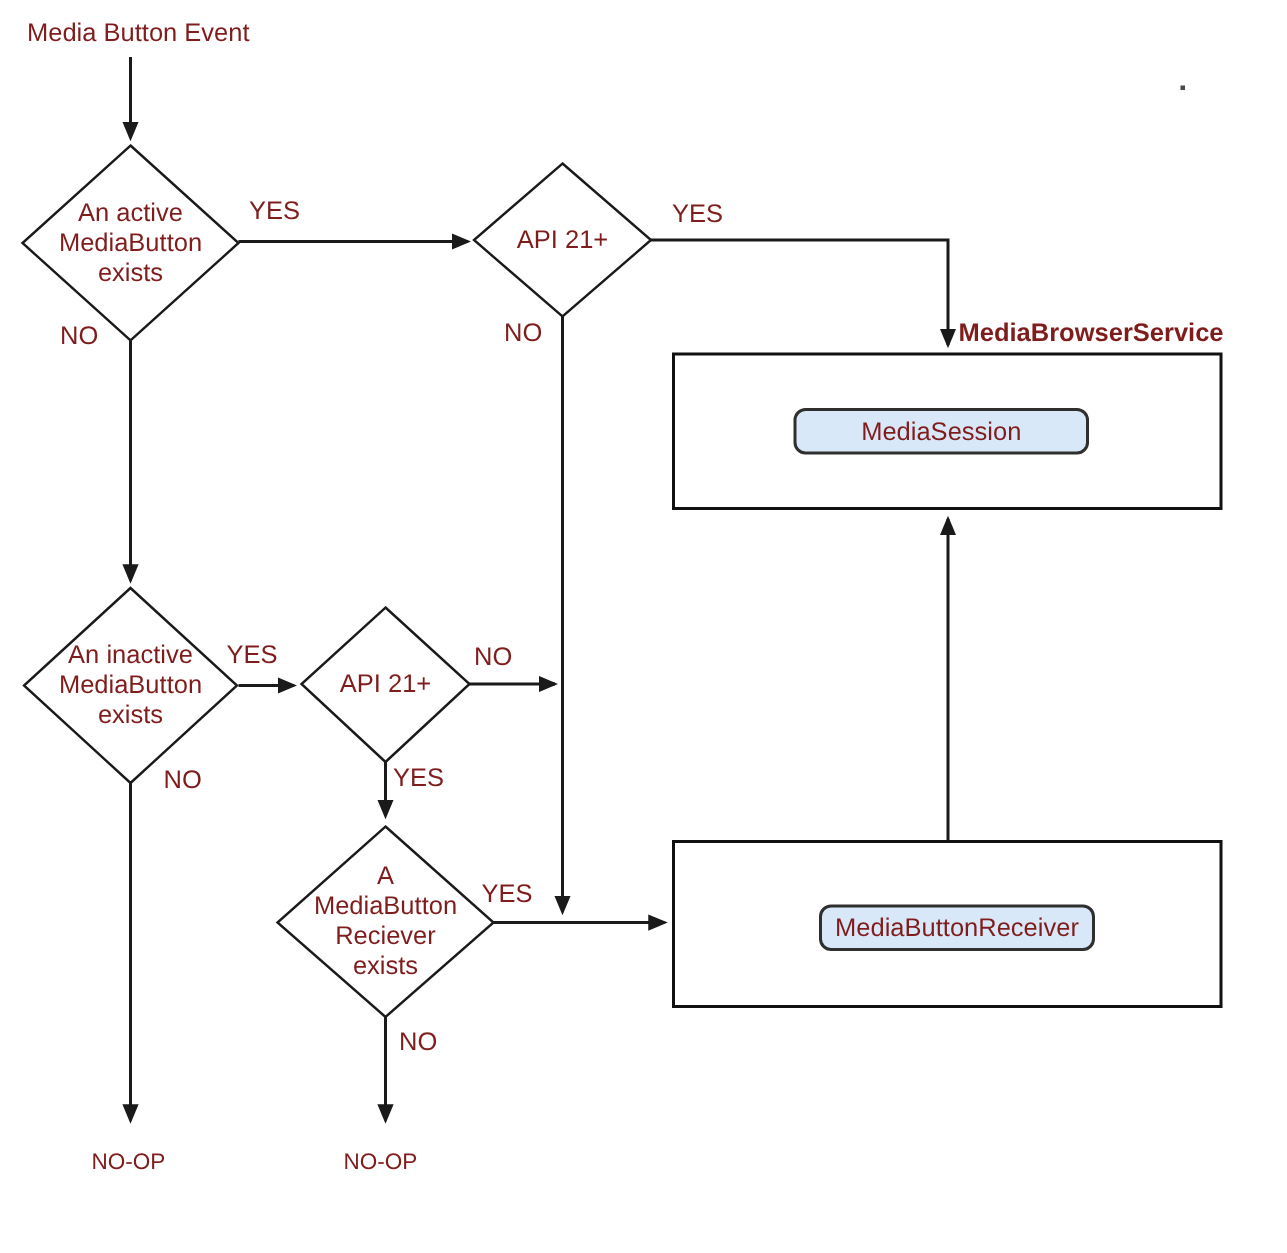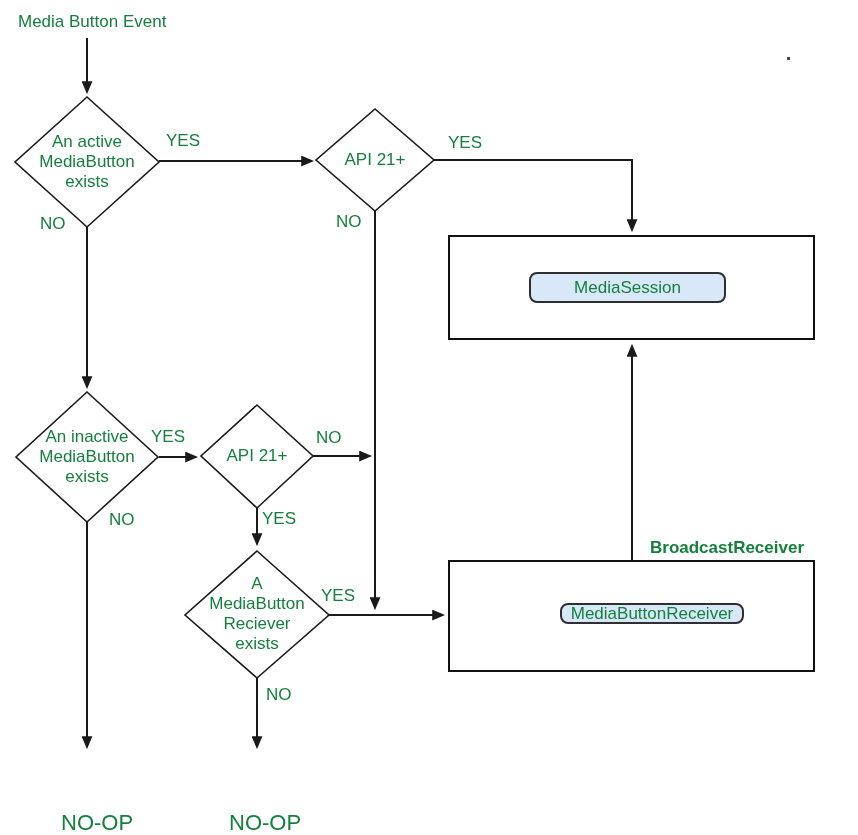--- a/index.html
+++ b/index.html
@@ -2,21 +2,21 @@
 <html><head>
 <meta charset="utf-8">
 <style>
   html, body { margin: 0; padding: 0; background: #ffffff; }
   #canvas {
     position: relative;
     width: 858px;
     height: 835px;
     background: #ffffff;
     font-family: "Liberation Sans", sans-serif;
-    color: #15803d;
+    color: #7f1d1d;
     overflow: hidden;
   }
   #lines-layer {
     position: absolute;
     left: 0; top: 0;
     width: 858px; height: 835px;
   }
   .lbl {
     position: absolute;
     font-size: 17px;
@@ -48,23 +48,22 @@
     background: #d9e8f8;
     border: 2px solid #2f2f2f;
     border-radius: 8px;
     display: flex;
     align-items: center;
     justify-content: center;
     font-size: 17px;
   }
   .terminal-label {
     position: absolute;
-    font-size: 22px;
+    font-size: 15px;
     white-space: nowrap;
-    margin-top: 44px;
   }
   .artifact-dot {
     position: absolute;
     width: 3px; height: 3px;
     background: #4a4a4a;
   }
 </style>
 </head>
 <body>
 
@@ -116,25 +115,25 @@
   <div class="lbl" style="left:40px; top:214px;">NO</div>
   <div class="lbl" style="left:448px; top:133px;">YES</div>
   <div class="lbl" style="left:336px; top:212px;">NO</div>
   <div class="lbl" style="left:151px; top:427px;">YES</div>
   <div class="lbl" style="left:109px; top:510px;">NO</div>
   <div class="lbl" style="left:316px; top:428px;">NO</div>
   <div class="lbl" style="left:262px; top:509px;">YES</div>
   <div class="lbl" style="left:321px; top:586px;">YES</div>
   <div class="lbl" style="left:266px; top:685px;">NO</div>
 
+  <div class="container-title" style="left:639px; top:212px;">MediaBrowserService</div>
   <div class="container-box" style="left:448px; top:235px; width:367px; height:105px;"></div>
   <div class="rounded-node" style="left:529px; top:272px; width:197px; height:31px;">MediaSession</div>
 
-  <div class="container-title" style="left:650px; top:538px;">BroadcastReceiver</div>
   <div class="container-box" style="left:448px; top:560px; width:367px; height:112px;"></div>
-  <div class="rounded-node" style="left:560px; top:603px; width:184px; height:21px;">MediaButtonReceiver</div>
+  <div class="rounded-node" style="left:546px; top:603px; width:184px; height:31px;">MediaButtonReceiver</div>
 
   <div class="terminal-label" style="left:61px; top:766px;">NO-OP</div>
   <div class="terminal-label" style="left:229px; top:766px;">NO-OP</div>
 
   <div class="artifact-dot" style="left:787px; top:57px;"></div>
 
 </div>
 
 </body></html>

